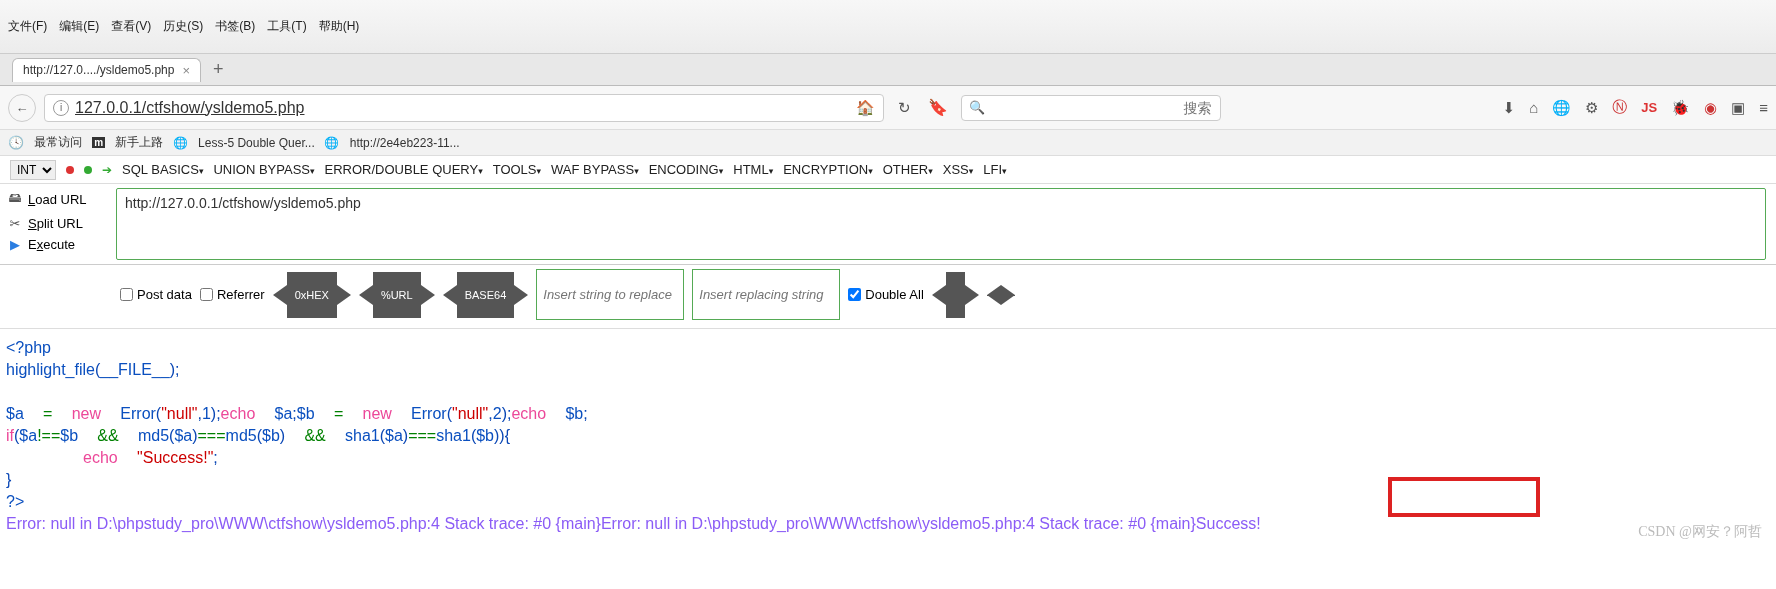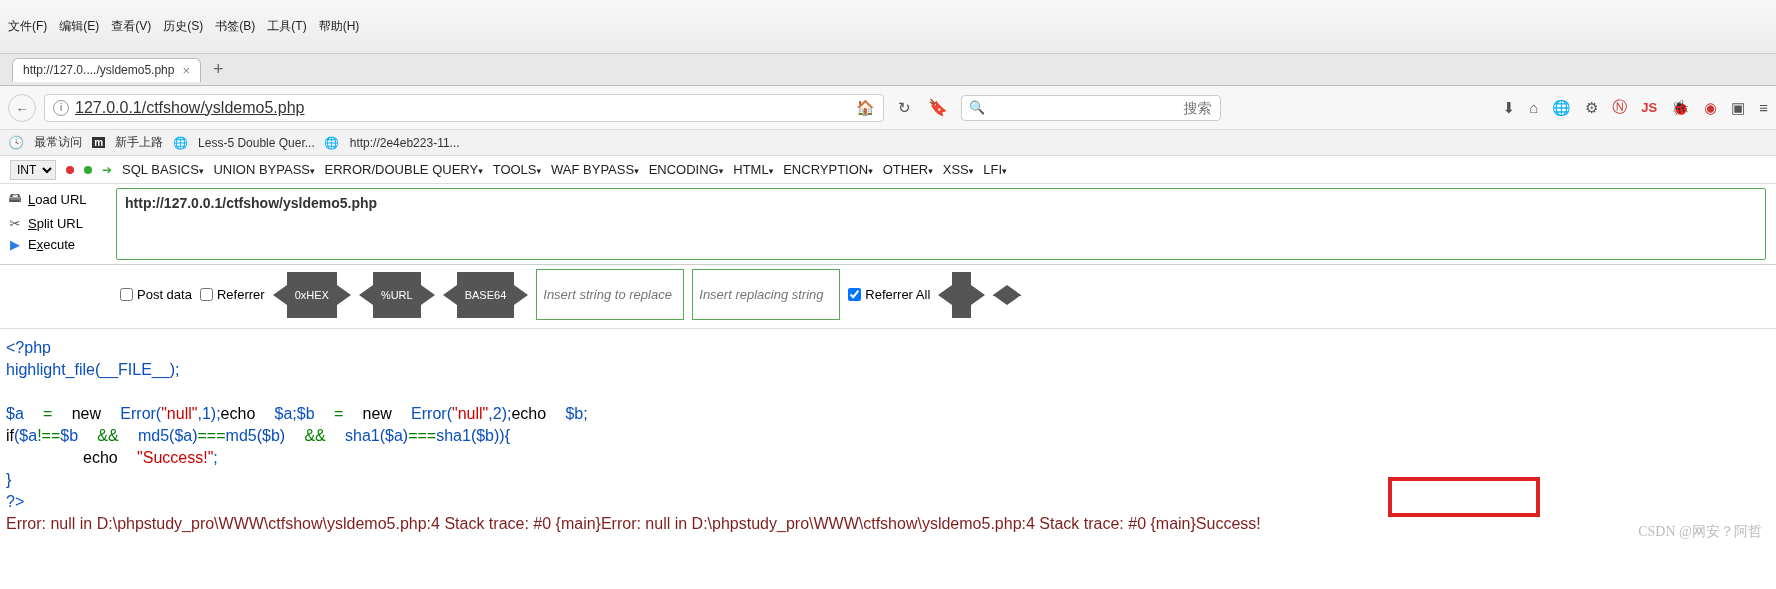--- a/index.html
+++ b/index.html
@@ -38,44 +38,44 @@
 .hackbar-top .arrow-green { color:#3a3; font-size:12px; }
 .hackbar-top .menu { white-space: nowrap; }
 .hackbar-top .chev { font-size: 9px; vertical-align: middle; }
 
 .hackmain { display: flex; border-bottom: 1px solid #ccc; }
 .hackleft { width: 112px; padding: 4px 8px; display:flex; flex-direction:column; gap:6px; font-size:13px; }
 .hackleft div { display:flex; align-items:center; gap:6px; }
 .hackleft .ic { width:14px; text-align:center; color:#555; }
 .hackleft .play { color:#2a7de1; }
 .hackleft u { text-decoration: underline; }
-.hackurl { flex:1; border:1px solid #5a5; border-radius:2px; margin:4px 10px 4px 4px; padding:6px 8px; font-size:14px; color:#333; background:#fff; min-height:72px;font-weight:bold; }
+.hackurl { flex:1; border:1px solid #5a5; border-radius:2px; margin:4px 10px 4px 4px; padding:6px 8px; font-size:14px; color:#333; background:#fff; min-height:72px; }
 
 .hackrow { display:flex; align-items:center; gap:8px; padding:4px 10px 8px 120px; border-bottom:1px solid #ddd; font-size:13px; flex-wrap: nowrap; }
 .cb { display:flex; align-items:center; gap:4px; }
 .cb input { width:13px; height:13px; }
 .arrowbox { display:inline-flex; align-items:center; }
 .arrowbox .l { width:0; height:0; border-top:10px solid transparent; border-bottom:10px solid transparent; border-right:14px solid #555; }
 .arrowbox .b { background:#555; color:#fff; font-size:11px; padding:17px 8px; }
 .arrowbox .r { width:0; height:0; border-top:10px solid transparent; border-bottom:10px solid transparent; border-left:14px solid #555; }
 .txtin { border:1px solid #5a5; padding:17px 6px; font-size:13px; font-style:italic; color:#888; width:148px; }
 .strike { position:relative; display:inline-flex; }
 .strike::after { content:""; position:absolute; left:0; right:0; top:50%; height:1px; background:#555; }
 
 .page { padding: 8px 6px; font-family: Consolas, monospace; font-size: 16px; line-height: 22px; color:#000; position:relative; }
 .c-tag { color:#0a4fbf;text-align:center; }
 .c-func { color:#0a4fbf; }
 .c-punc { color:#0a47b5; }
-.c-kw { color:#000000; }
+.c-kw { color:#ec4899; }
 .c-str { color:#c00; }
 .c-num { color:#0a4fbf; }
 .c-var { color:#0a4fbf; }
 .c-id { color:#0a4fbf; }
 .c-op { color:#008000; }
-.errline { color:#7f1d1d; }
+.errline { color:#8b5cf6; }
 .redbox { position:absolute; border:4px solid #d22; }
 .watermark { position:absolute; color:#bbb; font-family: "Microsoft YaHei"; font-size:14px; }
 </style>
 </head>
 <body>
 
 <div class="menubar">
   <span>文件(F)</span>
   <span>编辑(E)</span>
   <span>查看(V)</span>
@@ -188,21 +188,21 @@
     </span>
   <span class="arrowbox">
       <span class="l"></span>
       <span class="b">BASE64</span>
       <span class="r"></span>
     </span>
   <input class="txtin" placeholder="Insert string to replace" style="">
   <input class="txtin" placeholder="Insert replacing string" style="">
   <label class="cb">
       <input type="checkbox" checked="" style="">
-      <span>Referrer All</span>
+      <span>Double All</span>
     </label>
   <span class="arrowbox">
       <span class="l"></span>
       <span class="b">&nbsp;</span>
       <span class="r"></span>
     </span>
   <span class="strike">
       <span class="arrowbox">
         <span class="l"></span>
         <span class="r"></span>

